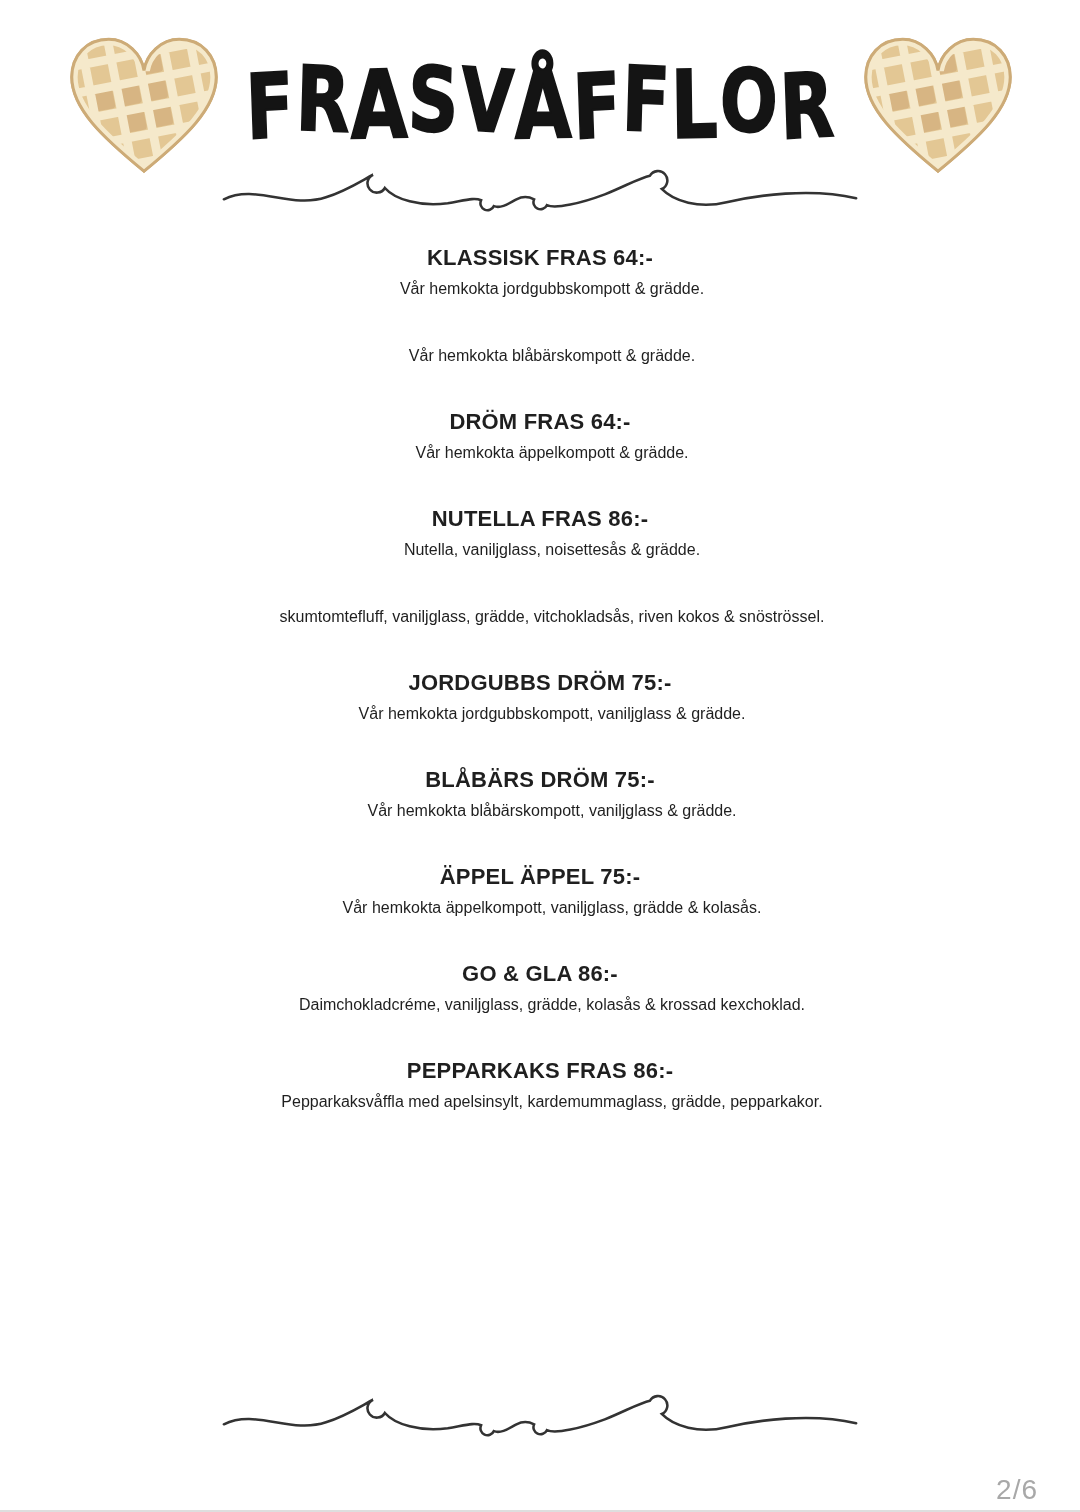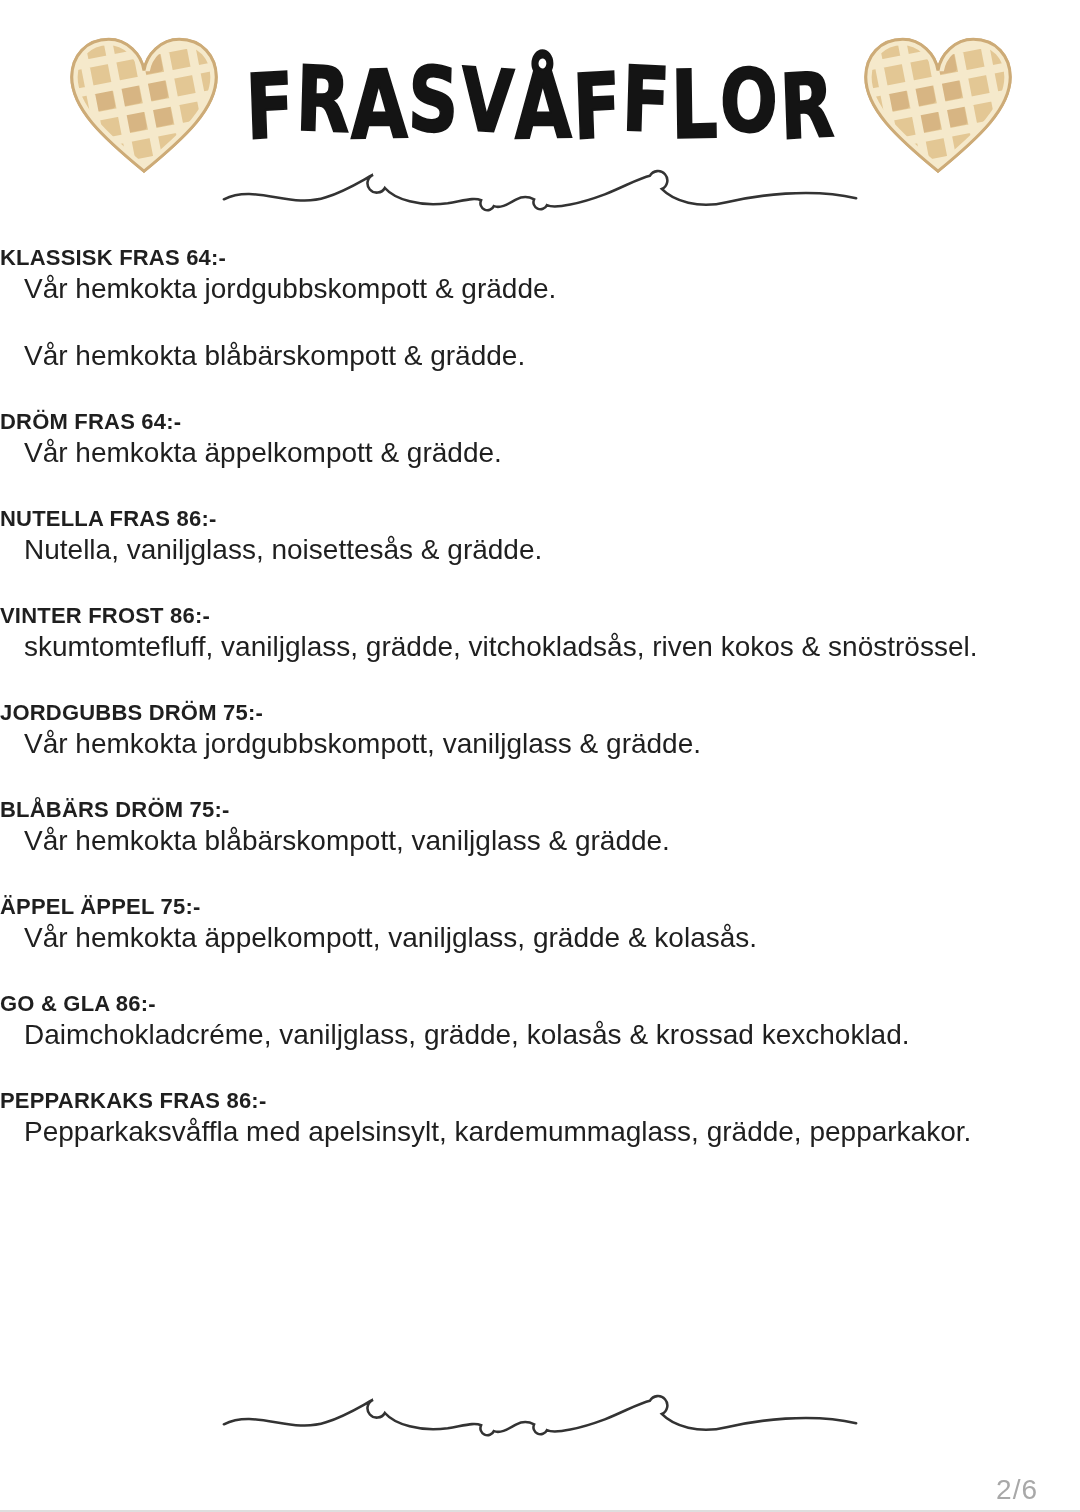--- a/index.html
+++ b/index.html
@@ -30,24 +30,24 @@
   .title-inner { display:inline-block; transform:scaleY(1.28); }
   .title .ch { display:inline-block; }
   .title .ch:nth-child(2n)   { transform:translateY(-3px) rotate(2deg); }
   .title .ch:nth-child(2n+1) { transform:translateY(2px) rotate(-2.5deg); }
   .title .ch:nth-child(3n)   { transform:translateY(1px) rotate(-1deg) scale(1.05); }
   .title .ch:nth-child(5n)   { transform:translateY(-2px) rotate(3deg) scale(0.97); }
   
   .divider-top { display:block; width:648px; height:59px; margin:-30px auto 0; }
   .divider-bottom { position:absolute; left:50%; transform:translateX(-50%); top:1383px; width:648px; height:59px; }
   
-  .menu { margin-top:26px; text-align:left; }
+  .menu { margin-top:26px; text-align:center; }
   .item { margin-bottom:36px; }
   .item-name { font-weight:700; font-size:22px; line-height:30px; letter-spacing:0.2px; }
-  .item-desc { font-size:28px; line-height:31px;margin-left:24px; }
+  .item-desc { font-size:16px; line-height:31px;margin-left:24px; }
   
   .page-number {
     position:absolute; right:42px; bottom:6px;
     font-size:28px; color:#a8a8a8; letter-spacing:1px;
   }
   .bottom-edge {
     position:absolute; left:0; right:0; bottom:0; height:2px;
     background:#dedede;
   }
 </style>
@@ -115,21 +115,20 @@
     </div>
     <div class="item">
       <div class="item-name">DRÖM FRAS 64:-</div>
       <div class="item-desc">Vår hemkokta äppelkompott &amp; grädde.</div>
     </div>
     <div class="item">
       <div class="item-name">NUTELLA FRAS 86:-</div>
       <div class="item-desc">Nutella, vaniljglass, noisettesås &amp; grädde.</div>
     </div>
     <div class="item">
-      <div class="item-name">VINTER FROST 86:-</div>
       <div class="item-desc">skumtomtefluff, vaniljglass, grädde, vitchokladsås, riven kokos &amp; snöströssel.</div>
     </div>
     <div class="item">
       <div class="item-name">JORDGUBBS DRÖM 75:-</div>
       <div class="item-desc">Vår hemkokta jordgubbskompott, vaniljglass &amp; grädde.</div>
     </div>
     <div class="item">
       <div class="item-name">BLÅBÄRS DRÖM 75:-</div>
       <div class="item-desc">Vår hemkokta blåbärskompott, vaniljglass &amp; grädde.</div>
     </div>

